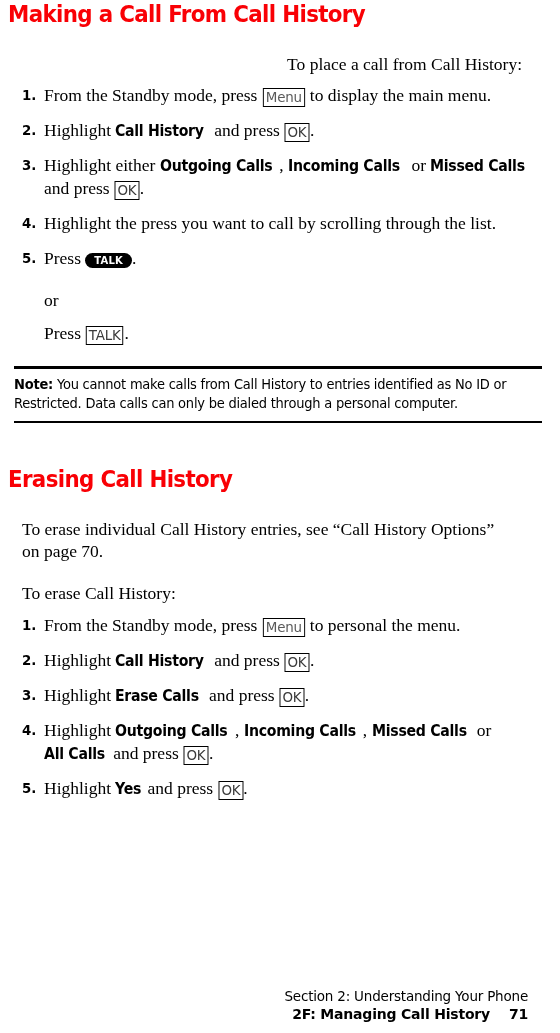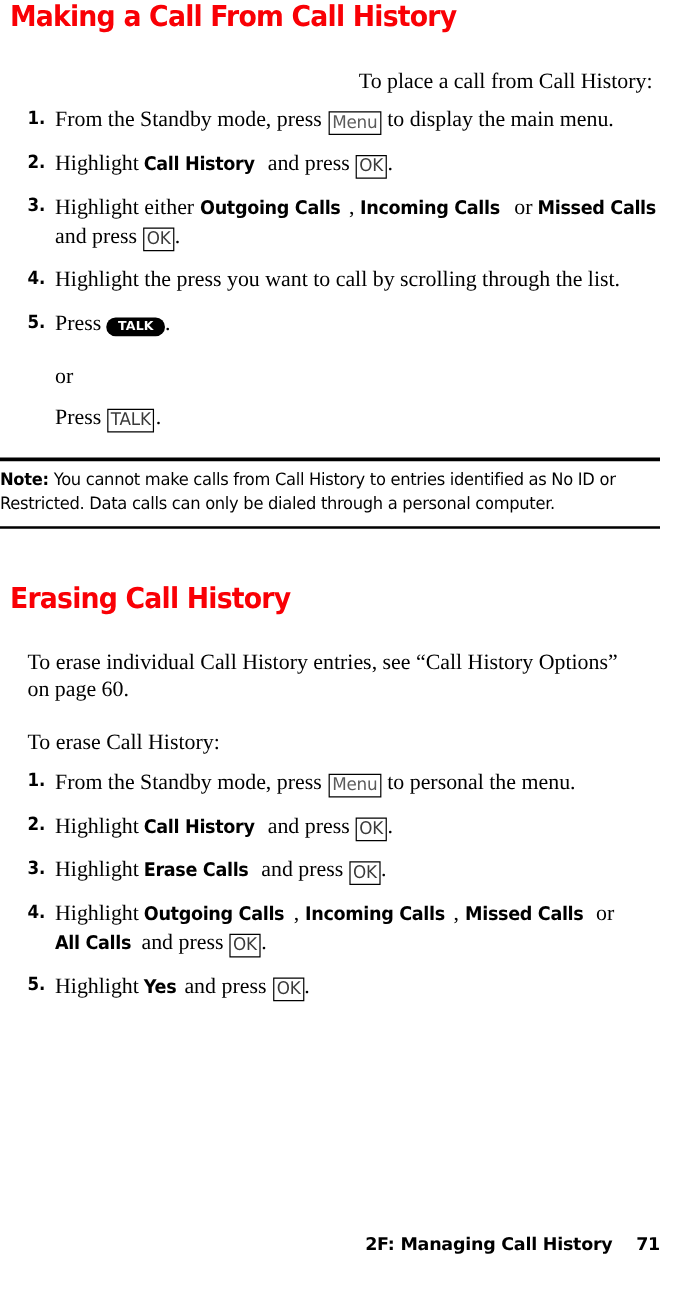--- a/index.html
+++ b/index.html
@@ -114,21 +114,21 @@
     line-height: 15px;
     height: 15px;
     padding: 0 9px;
     letter-spacing: 0.2px;
     vertical-align: 0px;
   }
 
   
   #note-box {
     position: absolute;
-    left: 0px;
+    left: 14px;
     top: 366px;
     width: 528px;
   }
   .rule {
     height: 2.6px;
     background: #000;
     width: 100%;
   }
   .note-body {
     font-family: "DejaVu Sans", "Liberation Sans", sans-serif;
@@ -220,21 +220,21 @@
   <div id="note-box">
     <div class="rule"></div>
     <div class="note-body"><b>Note:</b> <span>You cannot make calls from Call History to entries identified as No ID or Restricted. Data calls can only be dialed through a personal computer.</span></div>
     <div class="rule"></div>
   </div>
 
   <div class="h1-wrap" id="head-erasing">
     <h1 class="h1">Erasing Call History</h1>
   </div>
 
-  <div class="block para" style="left:22px; top:518px; width:487px;">To erase individual Call History entries, see “Call History Options” on page 60.</div>
+  <div class="block para" style="left:22px; top:518px; width:487px;">To erase individual Call History entries, see “Call History Options” on page 70.</div>
 
   <div class="block para" style="left:22px; top:582px; width:500px;">To erase Call History:</div>
 
   <div class="li" style="left:22px; top:614px; width:515px;">
     <span class="num">1.</span>
     <span class="litext"><span>From the Standby mode, press</span> <span class="key">Menu</span> <span>to personal the menu.</span></span>
   </div>
 
   <div class="li" style="left:22px; top:649px; width:515px;">
     <span class="num">2.</span>
@@ -250,16 +250,17 @@
     <span class="num">4.</span>
     <span class="litext"><span>Highlight</span> <b class="em">Outgoing Calls</b><span>,</span> <b class="em">Incoming Calls</b><span>,</span> <b class="em">Missed Calls</b> <span>or</span> <b class="em">All Calls</b> <span>and press</span> <span class="key dark">OK</span><span>.</span></span>
   </div>
 
   <div class="li" style="left:22px; top:777px; width:515px;">
     <span class="num">5.</span>
     <span class="litext"><span>Highlight</span> <b class="em">Yes</b> <span>and press</span> <span class="key dark">OK</span><span>.</span></span>
   </div>
 
   <div id="footer">
+    <div class="fline1">Section 2: Understanding Your Phone</div>
     <div class="fline2"><span>2F: Managing Call History</span><span class="pageno">71</span></div>
   </div>
 
 </div>
 
 </body></html>

